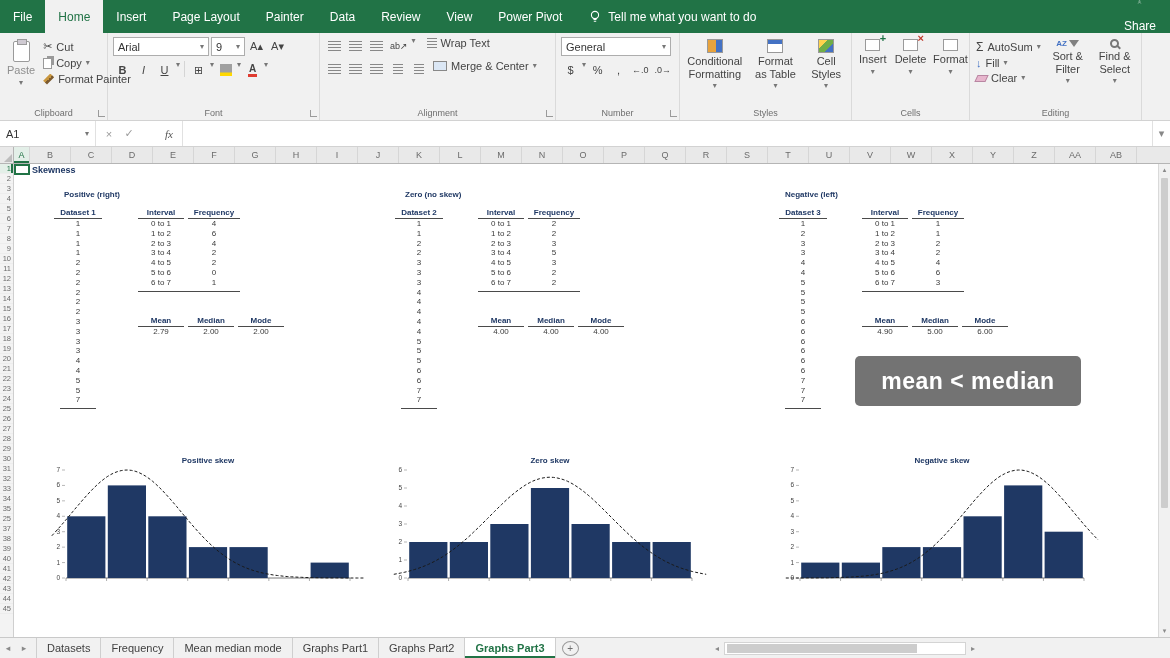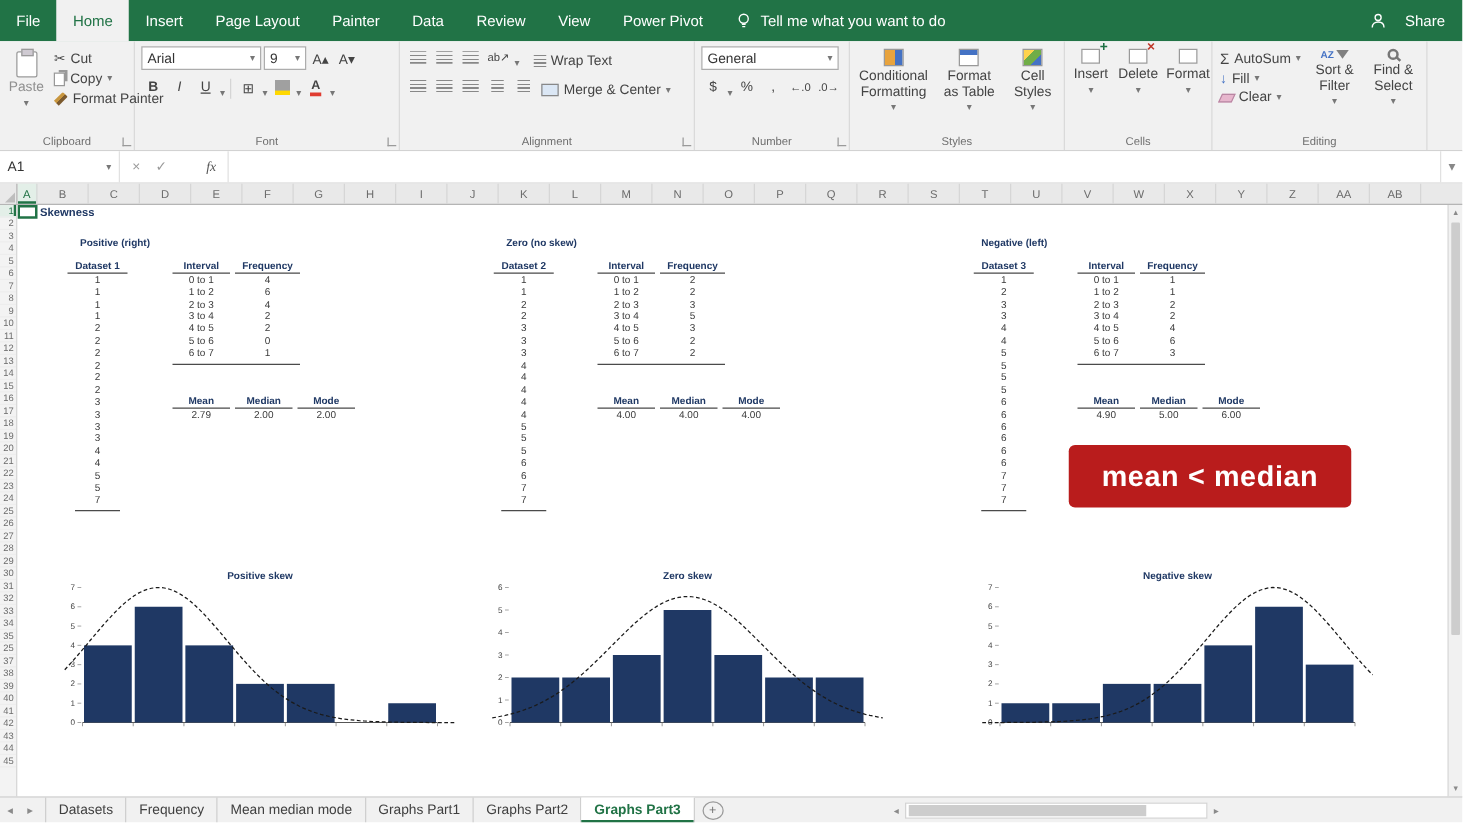--- a/index.html
+++ b/index.html
@@ -7,37 +7,37 @@
   body{width:1170px;height:658px;overflow:hidden;background:#fff;font-family:"Liberation Sans","DejaVu Sans",sans-serif;}
   .app{position:relative;width:1170px;height:658px;display:flex;flex-direction:column;color:#262626;font-size:11px;}
   .spacer{flex:1;}
 
   
   .tabbar{height:33px;background:#217346;display:flex;align-items:stretch;flex:none;color:#fff;}
   .tabs{display:flex;align-items:stretch;}
   .tab{display:flex;align-items:center;padding:0 13px;font-size:12px;white-space:nowrap;}
   .tab.active{background:#f1f1f1;color:#217346;}
   .tellme{display:flex;align-items:center;gap:7px;margin-left:14px;font-size:12px;}
-  .share{display:flex;align-items:center;gap:15px;padding:0 14px;font-size:12px;}
+  .share{display:flex;align-items:center;gap:15px;padding:0 14px;font-size:12px;flex-direction:column;}
 
   
   .ribbon{height:88px;background:#f1f1f1;display:flex;align-items:stretch;border-bottom:1px solid #d2d2d2;flex:none;overflow:hidden;}
   .rgroup{position:relative;border-right:1px solid #dadada;padding:4px 5px 16px;display:flex;gap:5px;flex:none;}
   .rg-label{position:absolute;left:0;right:0;bottom:2px;text-align:center;font-size:9px;color:#6e6e6e;}
   .launcher{position:absolute;right:2px;bottom:3px;width:7px;height:7px;border-left:1px solid #9a9a9a;border-bottom:1px solid #9a9a9a;}
   .big{display:flex;flex-direction:column;align-items:center;justify-content:flex-start;padding:2px 2px;font-size:11px;color:#444;text-align:center;gap:2px;}
   .big .cap{line-height:1.15;}
   .dim{color:#8f8f8f;}
   .rcol{display:flex;flex-direction:column;justify-content:flex-start;gap:4px;padding-top:3px;}
   .sbtn{display:flex;align-items:center;gap:4px;font-size:11px;white-space:nowrap;padding:0 1px;color:#444;}
   .combo{background:#fff;border:1px solid #adadad;height:19px;display:flex;align-items:center;justify-content:space-between;padding:0 4px;font-size:11px;color:#333;}
   .mini{min-width:19px;height:18px;display:flex;align-items:center;justify-content:center;font-size:11px;color:#444;padding:0 2px;}
   .dd{font-size:8px;color:#777;line-height:1;}
   .vsep{width:1px;height:16px;background:#d5d5d5;margin:0 2px;}
-  .frow{display:flex;align-items:flex-end;gap:2px;}
+  .frow{display:flex;align-items:flex-start;gap:2px;}
   .fcol{display:flex;flex-direction:column;gap:5px;}
 
   
   .ic-paste{display:block;width:17px;height:21px;background:#fff;border:1px solid #9a9a9a;border-radius:2px;position:relative;margin-top:2px;}
   .ic-paste::before{content:"";position:absolute;left:3px;top:-3px;width:8px;height:4px;background:#cfcad2;border:1px solid #9a9a9a;}
   .ic-copy{display:block;width:9px;height:11px;border:1px solid #999;background:#fff;box-shadow:3px -3px 0 -1px #999;}
   .ic-brush{display:block;width:11px;height:11px;background:linear-gradient(135deg,#c8963e 0 50%,#7c5a2e 50%);clip-path:polygon(0 65%,65% 0,100% 35%,35% 100%);}
   .ic-fill{display:block;width:12px;height:12px;background:linear-gradient(180deg,#a0a0a0 0 8px,#ffd800 9px 12px);}
   .ic-fc{font-size:10px;font-weight:bold;color:#444;border-bottom:3px solid #e03c31;line-height:11px;padding:0 1px;}
   .ic-al{display:block;width:13px;height:10px;background:repeating-linear-gradient(180deg,#888 0 1px,transparent 1px 3px);}
@@ -80,21 +80,21 @@
   .vs-down{position:absolute;bottom:0;left:0;right:0;}
   .vs-thumb{position:absolute;left:2px;right:2px;top:14px;height:330px;background:#cdcdcd;border-radius:1px;}
 
   
   .sel-a1{position:absolute;left:0;top:0;width:16px;height:11px;border:2px solid #217346;background:#fff;}
   .sheet-title{position:absolute;left:18px;top:1px;font-size:9px;font-weight:bold;color:#1f3864;white-space:nowrap;}
   .sh{position:absolute;font-size:8px;font-weight:bold;color:#1f3864;white-space:nowrap;}
   .dsh{position:absolute;font-size:8px;font-weight:bold;color:#1f3864;text-align:center;border-bottom:1px solid #4a4a4a;white-space:nowrap;padding-bottom:1px;}
   .val{position:absolute;font-size:8px;color:#3a3a3a;text-align:center;white-space:nowrap;line-height:1;}
   .uline{position:absolute;border-top:1px solid #4a4a4a;height:0;}
-  .callout{position:absolute;background:#b91c1c;color:#fff;border-radius:5px;display:flex;align-items:center;justify-content:center;font-size:23px;font-weight:600;letter-spacing:.5px;}
+  .callout{position:absolute;background:#737373;color:#fff;border-radius:5px;display:flex;align-items:center;justify-content:center;font-size:23px;font-weight:600;letter-spacing:.5px;}
 
   
   .sheettabs{height:21px;background:#f1f1f1;border-top:1px solid #c9c9c9;display:flex;align-items:stretch;flex:none;font-size:11px;color:#3f3f3f;}
   .st-nav{width:16px;display:flex;align-items:center;justify-content:center;color:#8a8a8a;font-size:9px;}
   .st-tabs{display:flex;margin-left:4px;}
   .stab{display:flex;align-items:center;padding:0 10px;border-right:1px solid #cfcfcf;white-space:nowrap;}
   .stab:first-child{border-left:1px solid #cfcfcf;}
   .stab.active{background:#fff;color:#217346;font-weight:bold;box-shadow:inset 0 -2px 0 #217346;}
   .st-add{width:17px;height:15px;align-self:center;margin-left:6px;border-radius:50%;border:1px solid #9a9a9a;color:#6e6e6e;display:flex;align-items:center;justify-content:center;font-size:10px;flex:none;}
   .hscroll{width:270px;flex:none;display:flex;align-items:center;margin-right:190px;padding:2px 0;}

